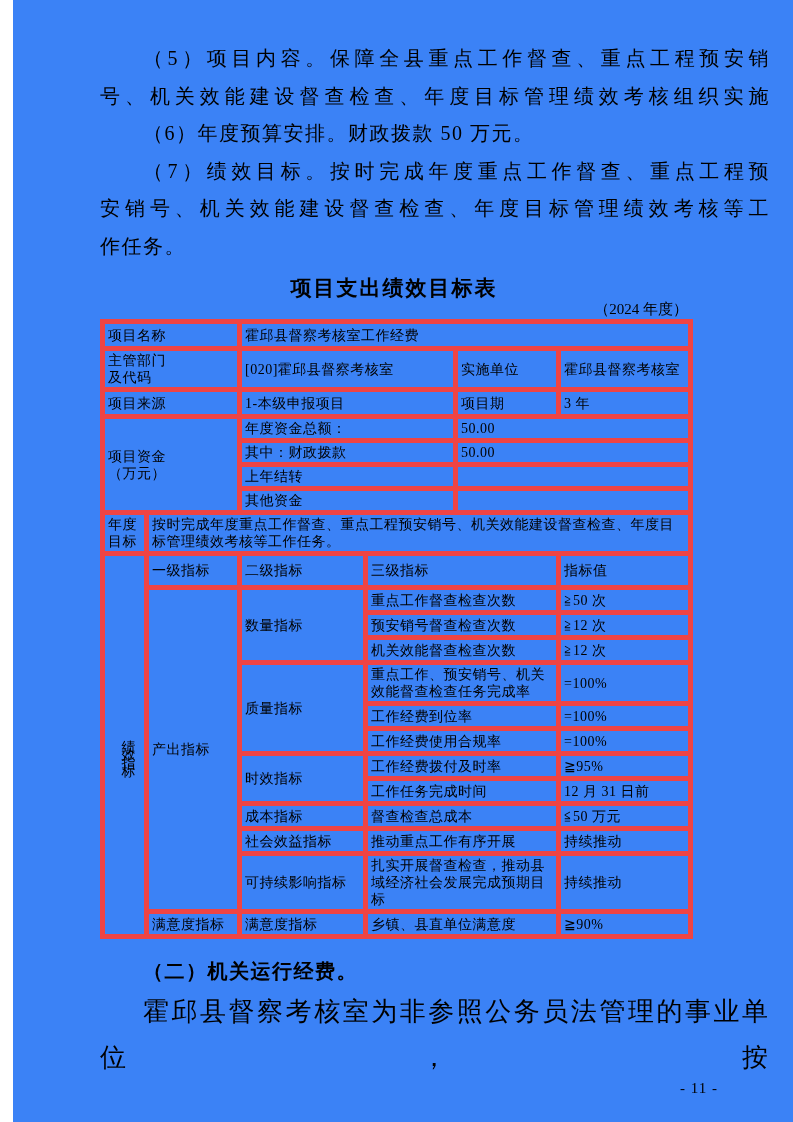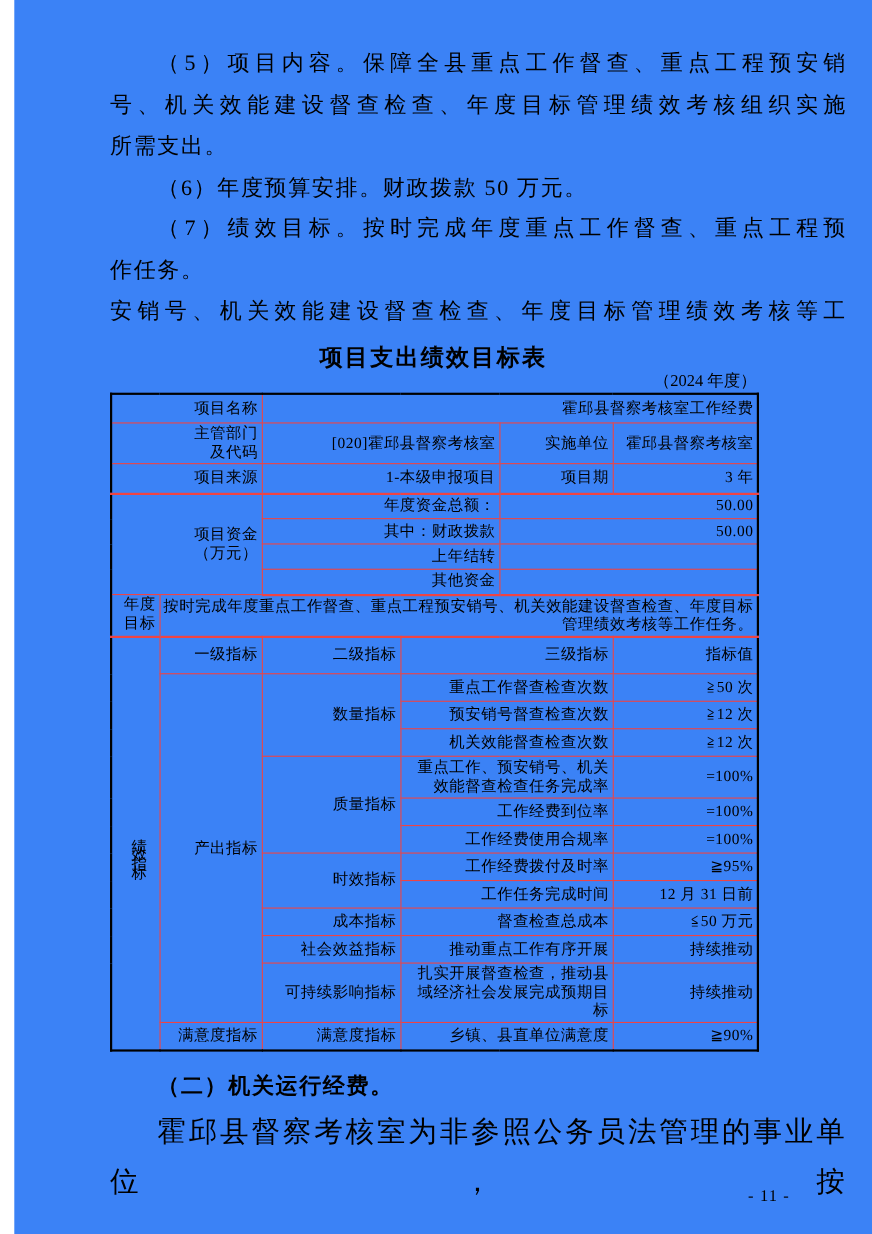--- a/index.html
+++ b/index.html
@@ -18,22 +18,22 @@
     line-height:27px; margin-top:9px;
     font-family:"Liberation Sans","DejaVu Sans",sans-serif;
     letter-spacing:2px;
   }
   .table-subtitle { width:588px; text-align:right; font-size:15px; line-height:17px; }
   table.main {
     width:588px; border-collapse:collapse; table-layout:fixed;
     border:2px solid #000; margin-top:1px;
   }
   table.main td {
-    border:1px solid #ef4444; font-size:14px; line-height:17px;
-    text-align:right; vertical-align:middle; padding:1px 3px;
+    border:5px solid #ef4444; font-size:14px; line-height:17px;
+    text-align:left; vertical-align:middle; padding:1px 3px;
     letter-spacing:0.5px;
   }
   tr.sep td { border-bottom-width:2px; }
   .preline { white-space:pre-line; }
   td.l3cell { text-align:left; padding-left:9px; }
   td.fn1 { text-align:left; padding-left:12px; }
   td.fn2 { text-align:left; padding-left:30px; }
   td.goalcell { text-align:justify; padding:2px 8px; line-height:18px; }
   td.vlabel { padding:0; }
   td.vlabel .vtext {
@@ -52,31 +52,30 @@
   .pagenum { position:absolute; right:88px; top:1080px; font-size:15px; letter-spacing:1px; }
 </style>
 </head>
 <body>
 
 <div class="page">
 
   <div class="para">
     <div class="line indent just">（5）项目内容。保障全县重点工作督查、重点工程预安销</div>
     <div class="line just">号、机关效能建设督查检查、年度目标管理绩效考核组织实施</div>
-    <div class="line">所需支出。</div>
   </div>
 
   <div class="para">
     <div class="line indent">（6）年度预算安排。财政拨款 50 万元。</div>
   </div>
 
   <div class="para">
     <div class="line indent just">（7）绩效目标。按时完成年度重点工作督查、重点工程预</div>
+    <div class="line just">安销号、机关效能建设督查检查、年度目标管理绩效考核等工</div>
     <div class="line">作任务。</div>
-    <div class="line just">安销号、机关效能建设督查检查、年度目标管理绩效考核等工</div>
   </div>
 
   <div class="table-title">项目支出绩效目标表</div>
   <div class="table-subtitle">（2024 年度）</div>
 
   <table class="main">
     <colgroup>
       <col style="width:44px">
         <col style="width:93px">
         <col style="width:126px">

